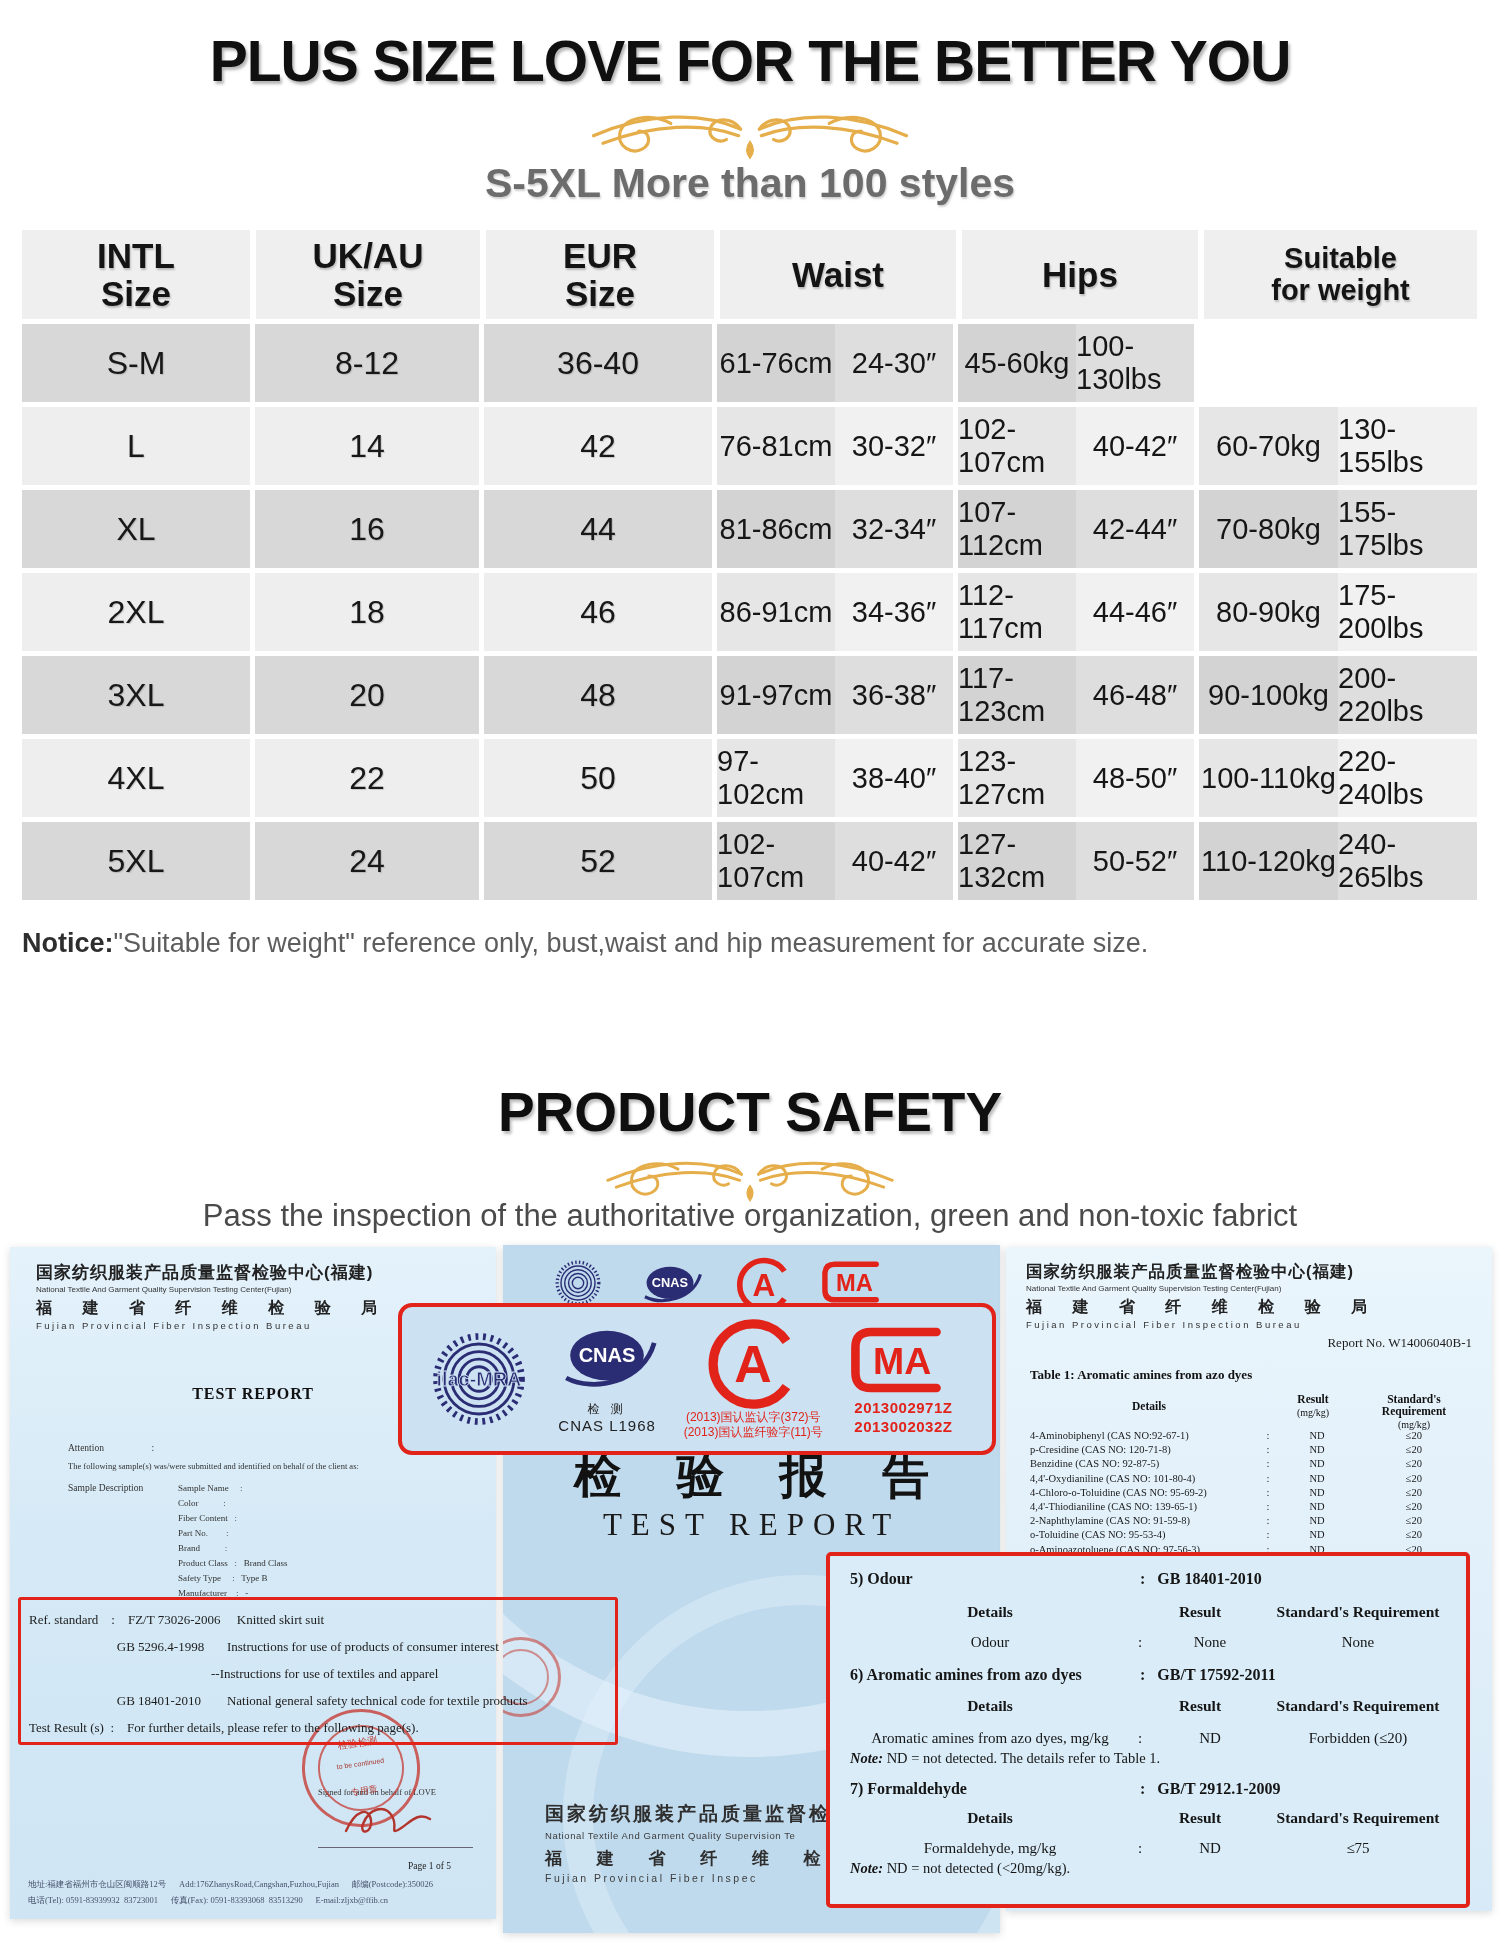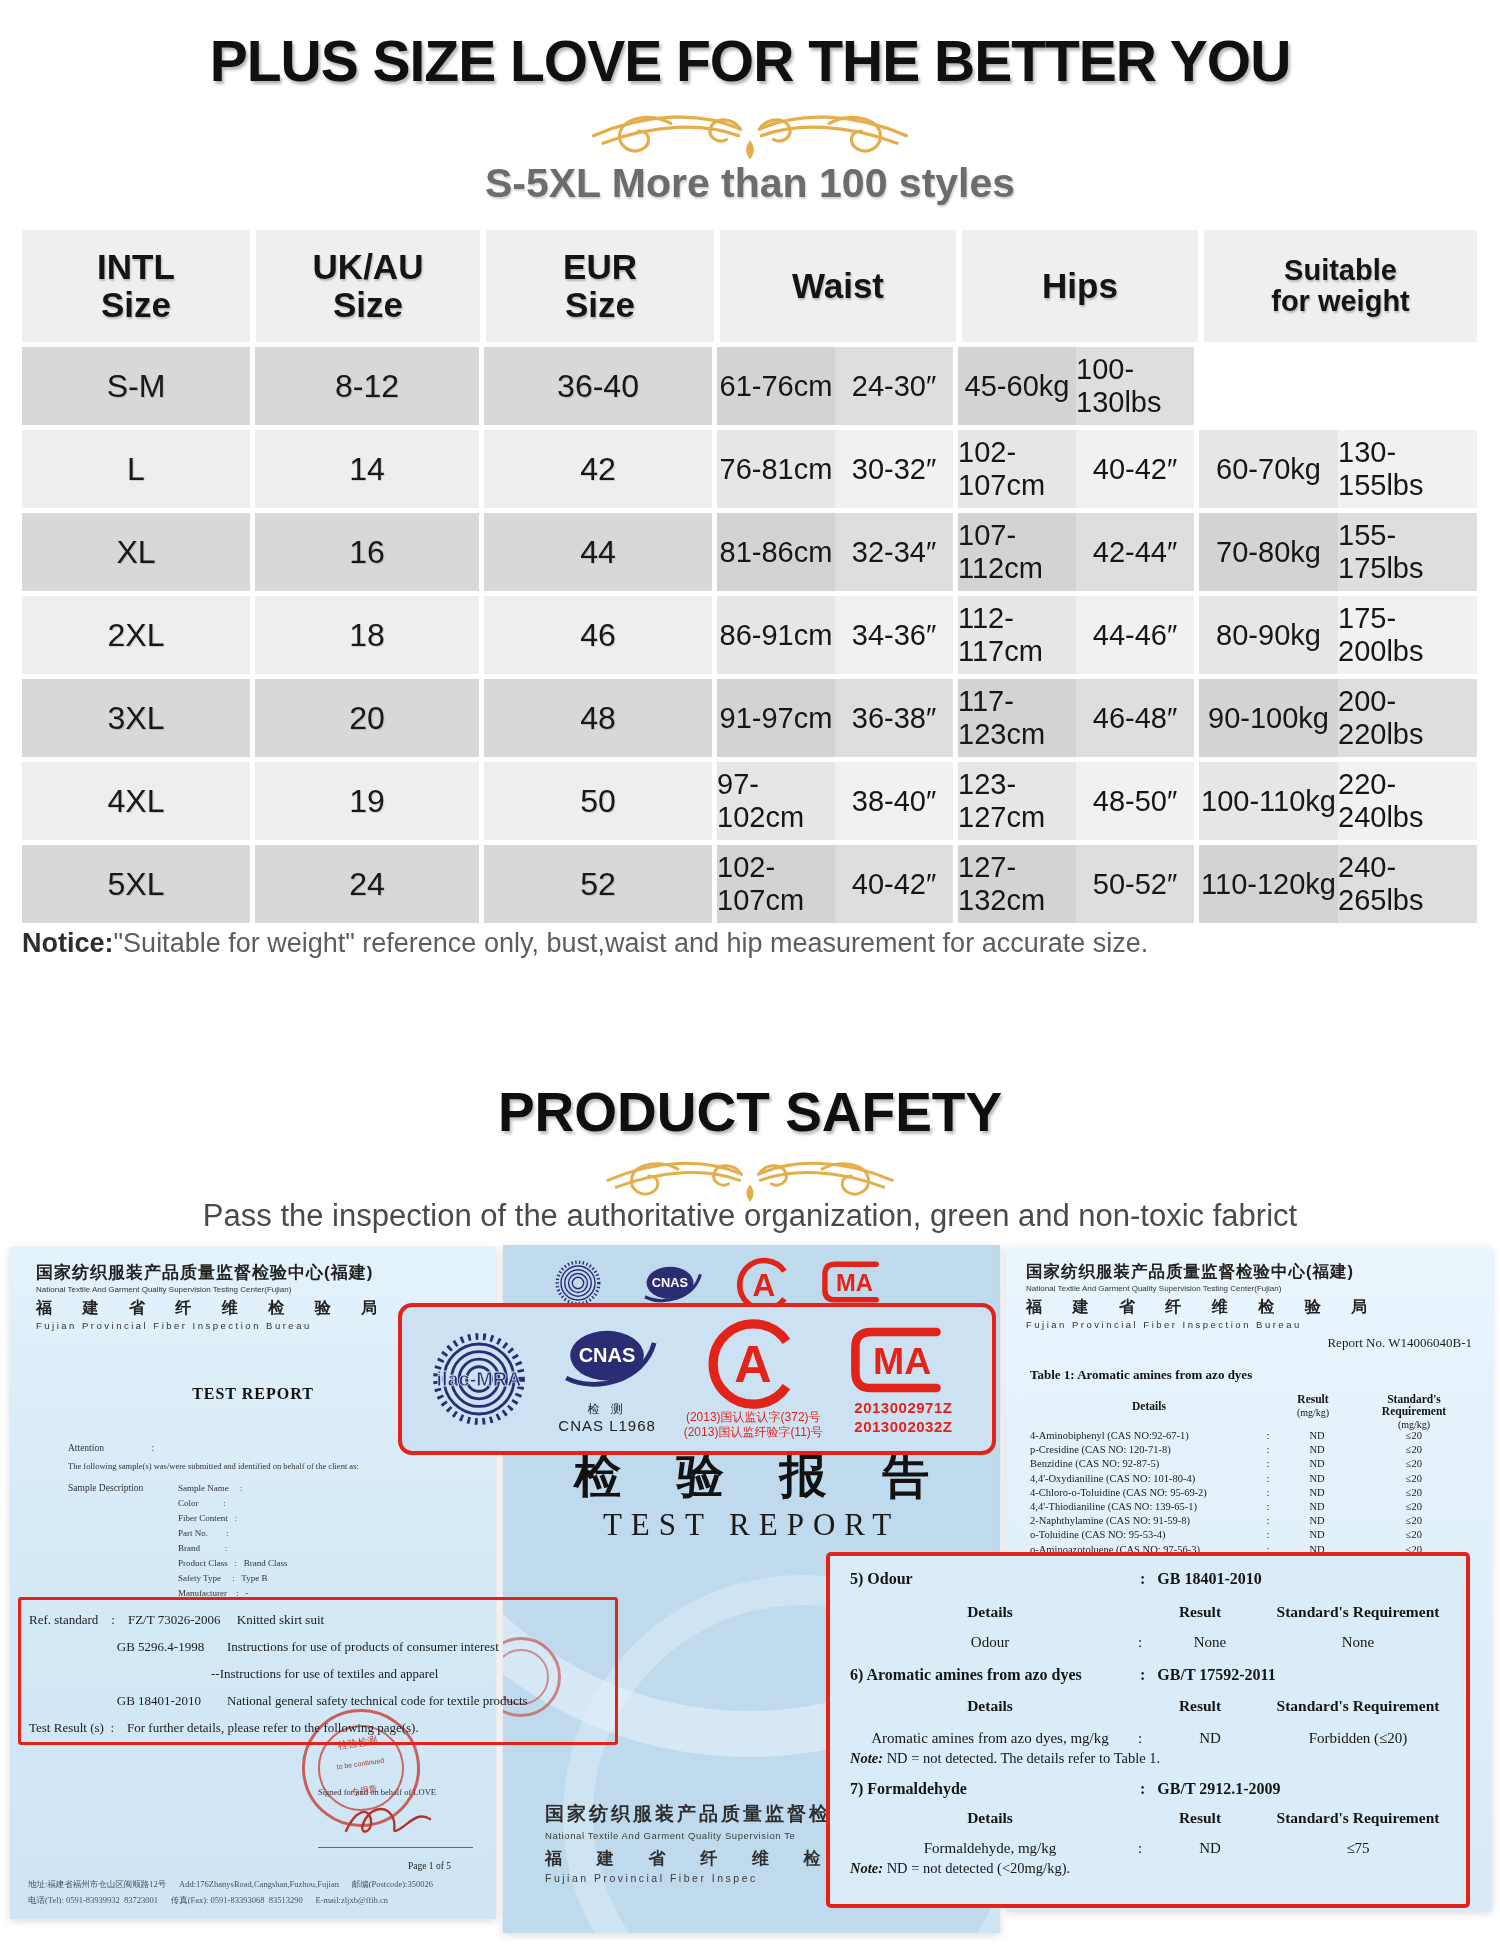--- a/index.html
+++ b/index.html
@@ -11,21 +11,21 @@
   .main-title{top:28px;left:0;width:100%;text-align:center;font-size:57px;font-weight:bold;
     letter-spacing:-1px;color:#101010;text-shadow:2px 3px 3px rgba(90,90,90,.45);white-space:nowrap;}
   .flourish{left:50%;transform:translateX(-50%);}
   .fl1{top:98px;}
   .subtitle{top:160px;left:0;width:100%;text-align:center;font-size:41px;font-weight:bold;color:#6c6c6c;
     text-shadow:1px 2px 2px rgba(120,120,120,.35);}
 
   
   .size-table{top:230px;left:22px;width:1455px;}
   .sc-head,.sc-row{display:grid;grid-template-columns:228px 224px 228px 236px 236px 1fr;column-gap:5px;}
-  .sc-head{height:112px;margin-bottom:5px;gap:6px;}
+  .sc-head{height:89px;margin-bottom:5px;gap:6px;}
   .sc-head .hcell{background:#efefef;display:flex;flex-direction:column;align-items:center;justify-content:center;
     font-weight:bold;font-size:35px;line-height:1.08;color:#141414;text-shadow:1px 2px 2px rgba(0,0,0,.22);}
   .sc-head .hcell.small{font-size:29px;}
   .sc-rows{display:flex;flex-direction:column;row-gap:5px;}
   .sc-row{height:78px;}
   .cell{display:flex;align-items:center;justify-content:center;font-size:32px;color:#181818;
     text-shadow:1px 1px 1px rgba(0,0,0,.15);}
   .split{display:flex;flex-direction:row;row-gap:3px;font-size:29px;}
   .split .sub{flex:1;display:flex;align-items:center;justify-content:center;}
   .sc-row:nth-child(odd) .plain{background:#d8d8d8;}
@@ -259,21 +259,21 @@
           <div class="sub top">117-123cm</div>
           <div class="sub bot">46-48″</div>
         </div>
         <div class="split">
           <div class="sub top">90-100kg</div>
           <div class="sub bot">200-220lbs</div>
         </div>
       </div>
         <div class="sc-row">
         <div class="cell plain">4XL</div>
-        <div class="cell plain">19</div>
+        <div class="cell plain">22</div>
         <div class="cell plain">50</div>
         <div class="split">
           <div class="sub top">97-102cm</div>
           <div class="sub bot">38-40″</div>
         </div>
         <div class="split">
           <div class="sub top">123-127cm</div>
           <div class="sub bot">48-50″</div>
         </div>
         <div class="split">

